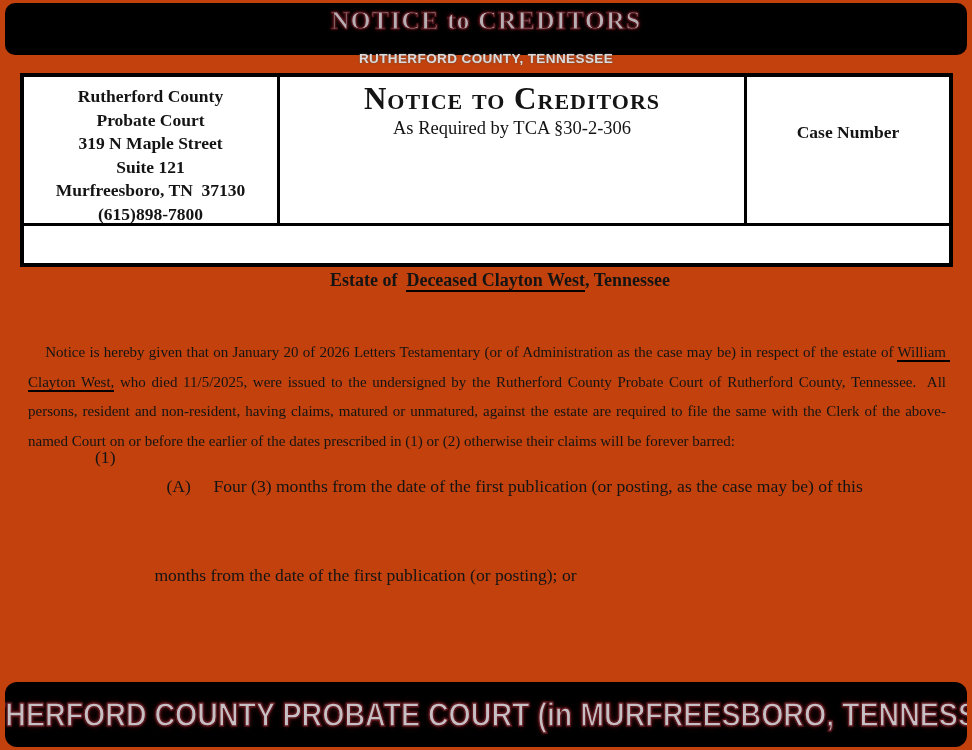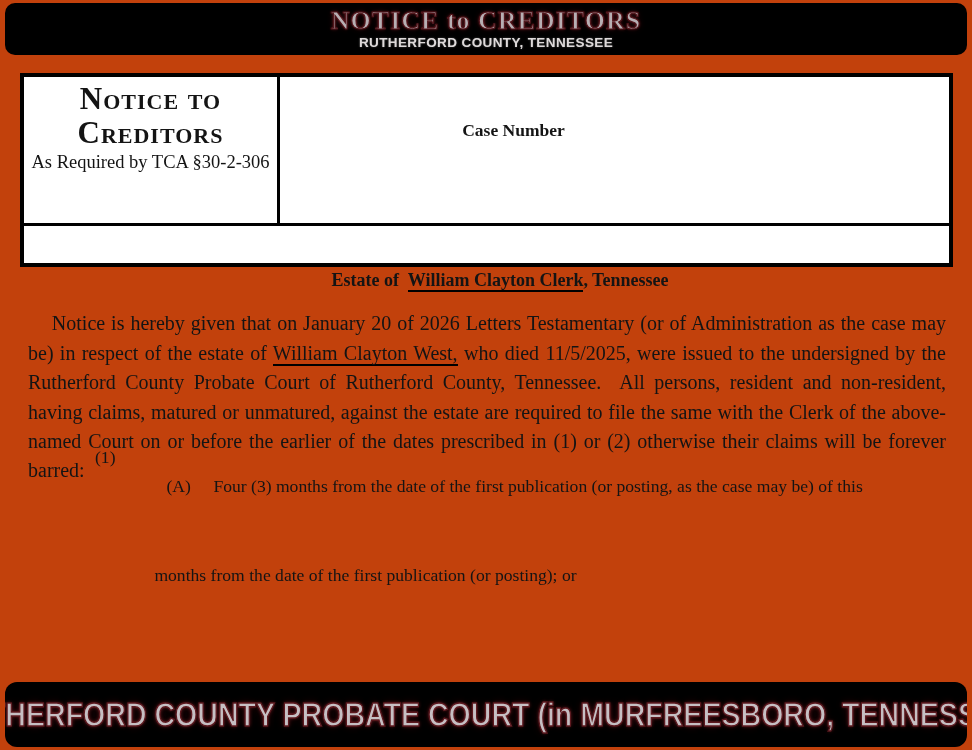--- a/index.html
+++ b/index.html
@@ -16,20 +16,21 @@
   .banner-top-title {
     margin-top:4px; font-family:"Liberation Serif", serif; font-weight:bold;
     font-size:26px; letter-spacing:1px; line-height:28px;
     color:#b7afb3; -webkit-text-stroke:1.1px #51141a;
     text-shadow:0 0 3px #7a2026, 0 0 6px #330a0e, 0 0 1px #51141a;
   }
   .banner-top-sub {
     font-family:"Liberation Sans", sans-serif; font-weight:bold;
     font-size:13.5px; letter-spacing:0.4px; color:#dedada; line-height:16px;
     text-shadow:0 0 2px #555;
+    margin-top:16px;
   }
 
   
   .header-table {
     position:absolute; left:20px; top:73px; width:925px;
     border:4px solid #000; background:#fff;
   }
   .header-row1 { display:grid; grid-template-columns:256px auto 202px; height:146px; }
   .cell { box-sizing:border-box; }
   .cell-court {
@@ -47,22 +48,22 @@
     padding-bottom:40px; font-weight:bold; font-size:17.5px; line-height:24px;
   }
   .estate-row {
     border-top:3px solid #000; height:37px; text-align:center;
     font-weight:bold; font-size:18px; line-height:36px; white-space:pre-wrap;
   }
   .estate-underline { border-bottom:2.5px solid #000; padding-bottom:0px; }
 
   
   .doc-paragraph {
-    position:absolute; left:28px; width:918px; top:280px;
-    font-size:20px; line-height:29.4px; text-align:justify;
+    position:absolute; left:28px; width:918px; top:309px;
+    font-size:15px; line-height:29.4px; text-align:justify;
     white-space:pre-wrap; text-indent:65px;
   }
   .name-underline { border-bottom:2px solid #000; }
 
   
   .doc-list {
     position:absolute; left:28px; width:918px; top:443px;
     font-size:17.6px; line-height:29.4px;
   }
   .lrow { position:relative; white-space:pre-wrap; }
@@ -89,30 +90,36 @@
 
 <div class="page">
 
   <div class="banner-top">
     <div class="banner-top-title">NOTICE to CREDITORS</div>
     <div class="banner-top-sub">RUTHERFORD COUNTY, TENNESSEE</div>
   </div>
 
   <div class="header-table">
     <div class="header-row1">
+      <div class="cell cell-court">Rutherford County
+Probate Court
+319 N Maple Street
+Suite 121
+Murfreesboro, TN  37130
+(615)898-7800</div>
       <div class="cell cell-title">
         <div class="notice-title">Notice to Creditors</div>
         <div class="notice-subtitle">As Required by TCA §30-2-306</div>
       </div>
       <div class="cell cell-case">
         <div>Case Number</div>
       </div>
     </div>
     <div class="estate-row">
-      <span>Estate of  </span><span class="estate-underline">William Clayton Clerk</span><span>, Tennessee</span>
+      <span>Estate of  </span><span class="estate-underline">Deceased Clayton West</span><span>, Tennessee</span>
     </div>
   </div>
 
   <div class="doc-paragraph">
     <span>Notice is hereby given that on January 20 of 2026 Letters Testamentary (or of Administration as the case may be) in respect of the estate of </span><span class="name-underline">William Clayton West,</span><span> who died 11/5/2025, were issued to the undersigned by the Rutherford County Probate Court of Rutherford County, Tennessee.  All persons, resident and non-resident, having claims, matured or unmatured, against the estate are required to file the same with the Clerk of the above-named Court on or before the earlier of the dates prescribed in (1) or (2) otherwise their claims will be forever barred:</span>
   </div>
 
   <div class="doc-list">
     <div class="lrow indent-first">
       <span class="mk1">(1)</span><span class="mk2">(A)</span><span>Four (3) months from the date of the first publication (or posting, as the case may be) of this</span>

